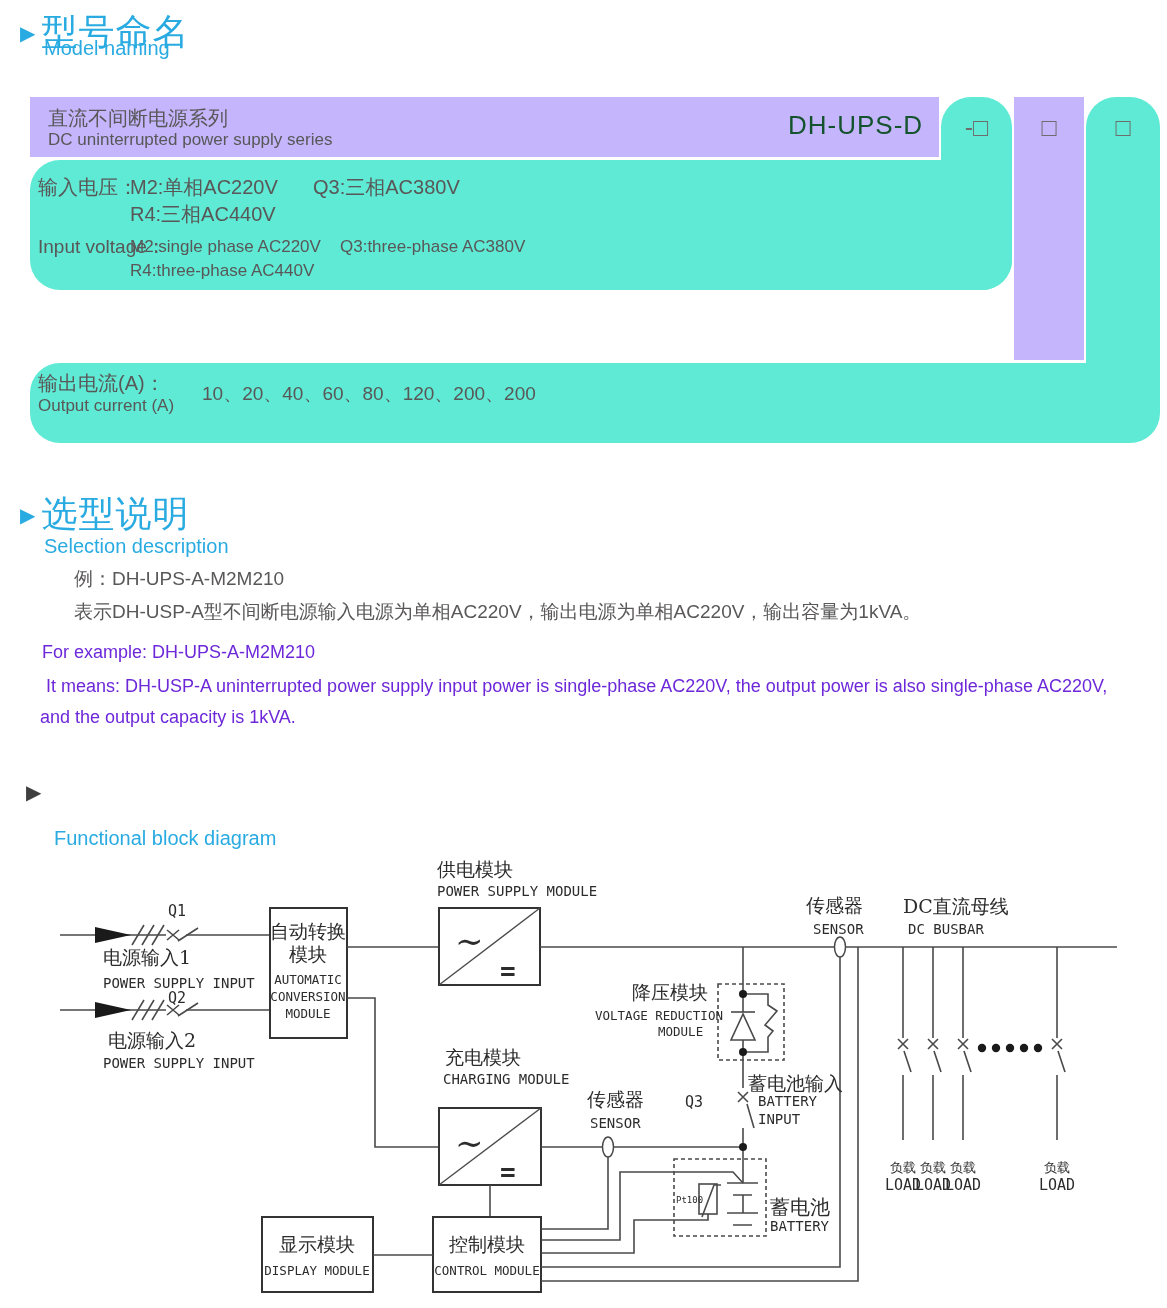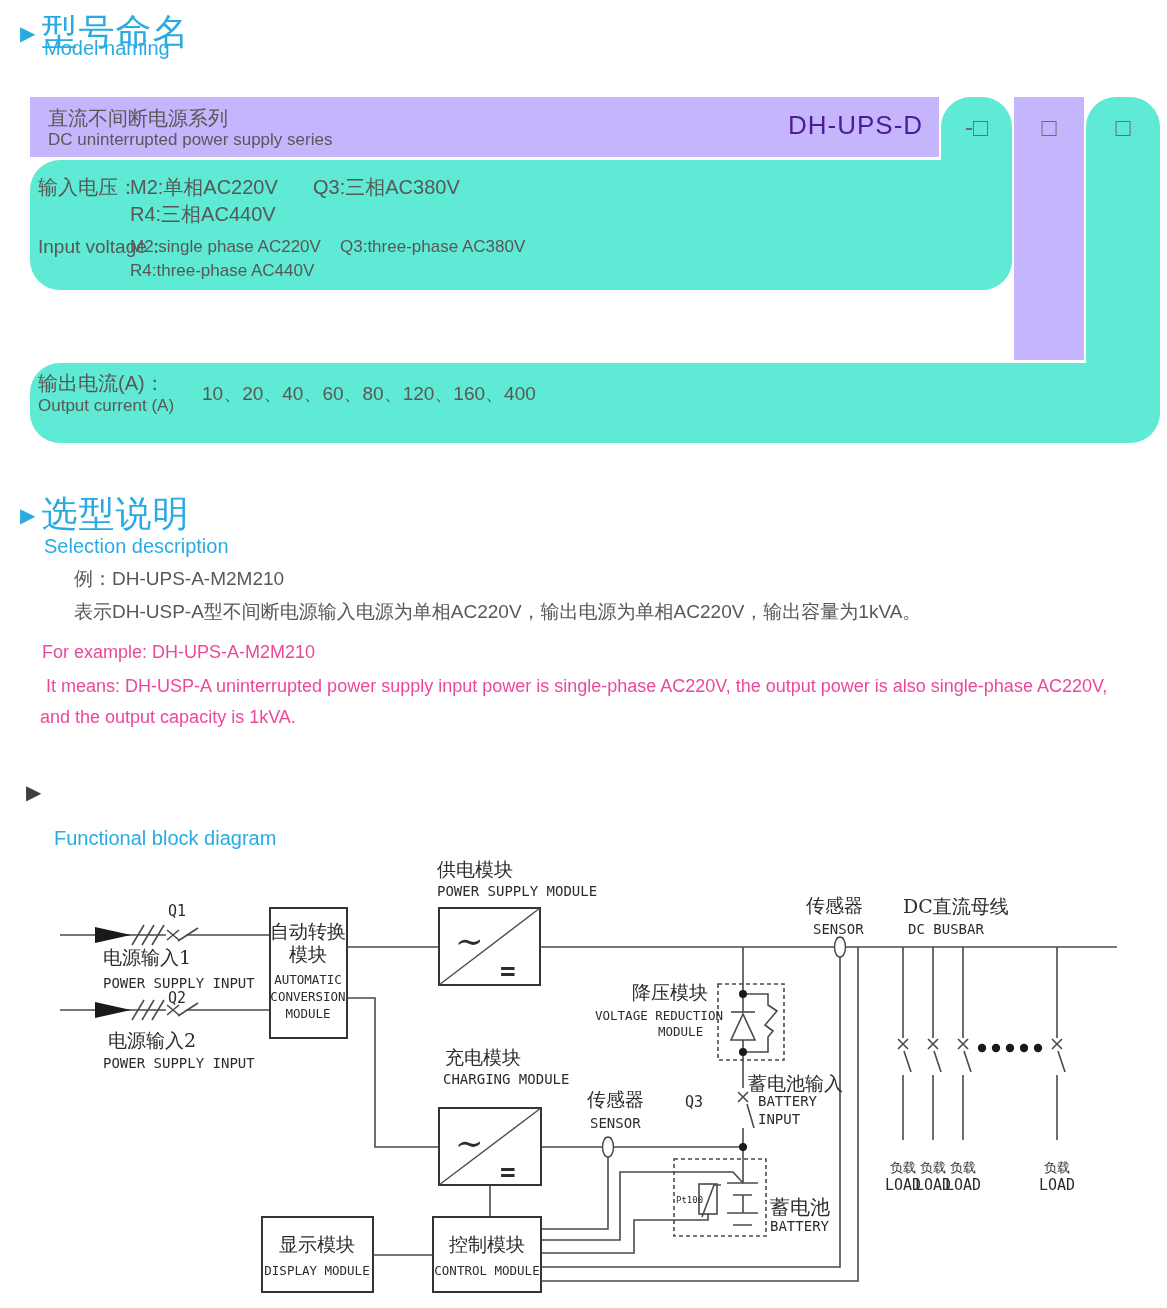--- a/index.html
+++ b/index.html
@@ -14,24 +14,24 @@
   .h-title{font-size:36px;color:#29abe2;letter-spacing:1px;}
   .h-sub{position:absolute;font-size:20px;color:#29abe2;}
   
   .blk{position:absolute;}
   .bg-blue{background:#c4b5fd;}
   .bg-gray{background:#5eead4;border-radius:30px;}
   .cell-cn{font-size:20px;color:#595757;}
   .cell-en{font-size:17px;color:#595757;}
   .boxlbl{position:absolute;top:97px;height:60px;line-height:60px;text-align:center;
           font-size:25px;color:#6d6d6d;}
-  .model{position:absolute;font-size:26px;color:#4c1d95;letter-spacing:1px;}
+  .model{position:absolute;font-size:26px;color:#14532d;letter-spacing:1px;}
   
   .t19{position:absolute;font-size:19px;margin-left:32px;}
-  .t18{position:absolute;font-size:18px;color:#ec4899;}
+  .t18{position:absolute;font-size:18px;color:#6d28d9;}
   
   svg text{fill:#2c2c2c;}
   .cjk{font-family:"DejaVu Serif",serif;}
   .mono{font-family:"DejaVu Sans Mono",monospace;}
 </style>
 </head>
 <body>
 
 <div id="page">
 
@@ -62,21 +62,21 @@
     <div class="cell-cn abs" style="left:8px;top:74px;font-size:19px">Input voltage：</div>
     <div class="cell-en abs" style="left:100px;top:77px">M2:single phase AC220V</div>
     <div class="cell-en abs" style="left:310px;top:77px">Q3:three-phase AC380V</div>
     <div class="cell-en abs" style="left:100px;top:101px">R4:three-phase AC440V</div>
   </div>
 
 
   <div class="blk bg-gray" style="left:30px;top:363px;width:1130px;height:80px">
     <div class="cell-cn abs" style="left:8px;top:7px">输出电流(A)：</div>
     <div class="cell-en abs" style="left:8px;top:33px">Output current (A)</div>
-    <div class="cell-cn abs" style="left:172px;top:18px;font-size:19px">10、20、40、60、80、120、160、400</div>
+    <div class="cell-cn abs" style="left:172px;top:18px;font-size:19px">10、20、40、60、80、120、200、200</div>
   </div>
 
   <div class="sec-head" style="left:20px;top:490px">
     <span class="tri blue">▶</span>
     <span class="h-title">选型说明</span>
   </div>
   <div class="h-sub" style="left:44px;top:535px">Selection description</div>
   <div class="t19" style="left:42px;top:566px">例：DH-UPS-A-M2M210</div>
   <div class="t19" style="left:42px;top:599px">表示DH-USP-A型不间断电源输入电源为单相AC220V，输出电源为单相AC220V，输出容量为1kVA。</div>
   <div class="t18" style="left:42px;top:642px">For example: DH-UPS-A-M2M210</div>

